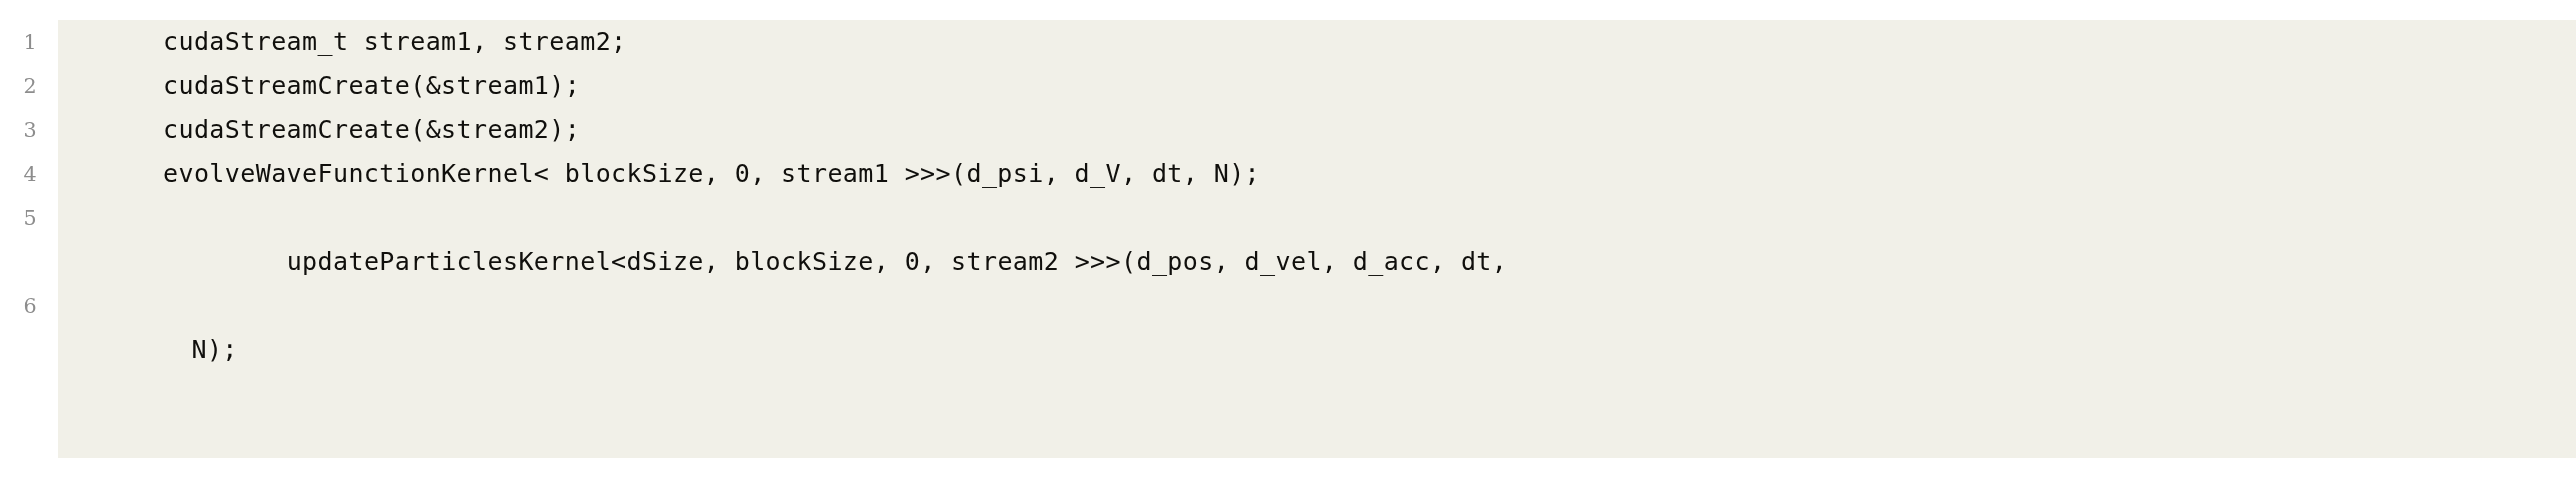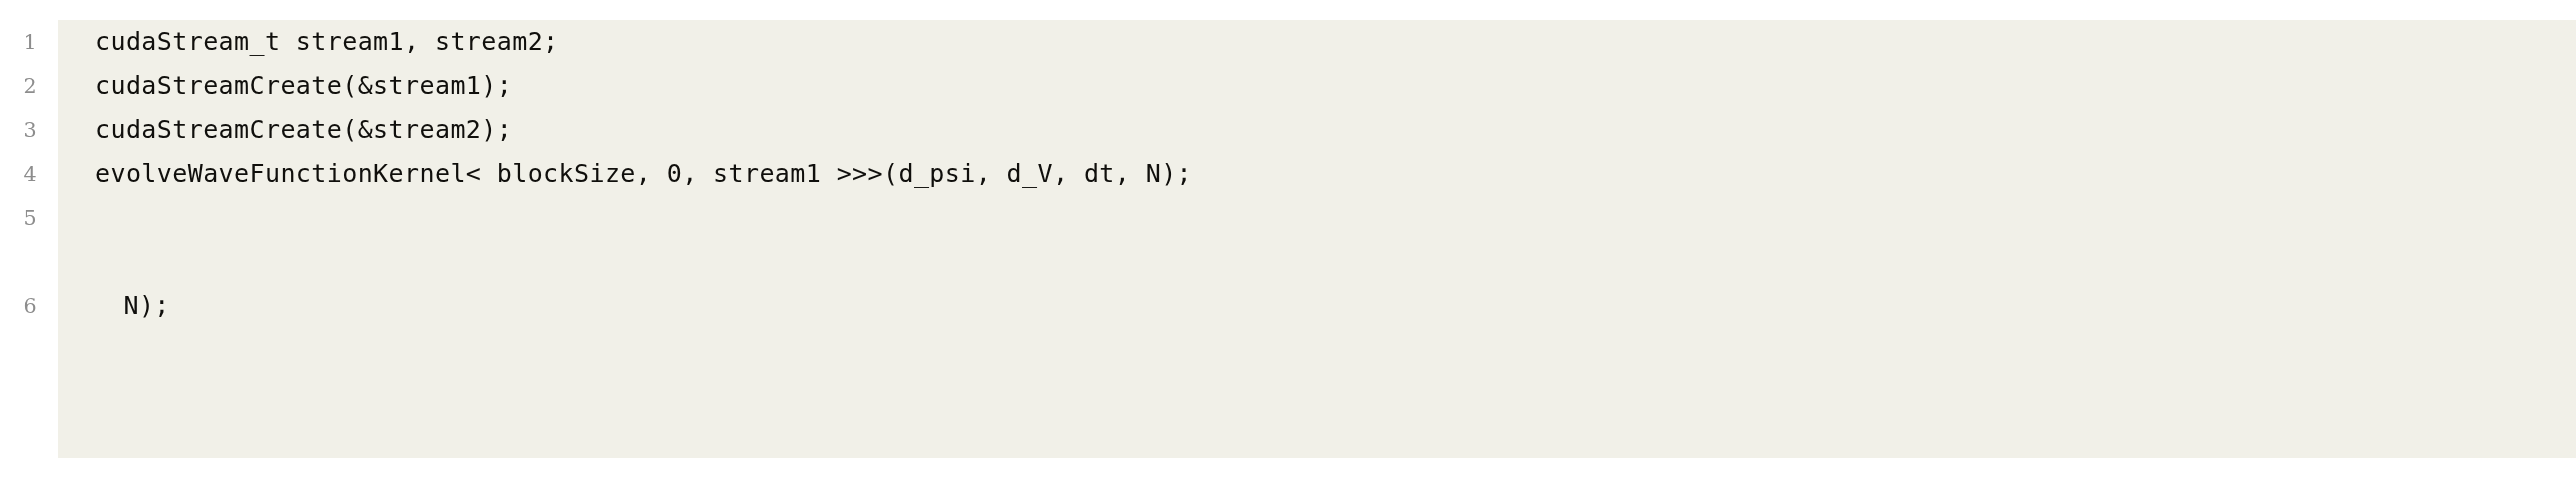--- a/index.html
+++ b/index.html
@@ -60,21 +60,21 @@
 
   .code-cell {
     flex: 1 1 auto;
     min-width: 0;
     font-family: "DejaVu Sans Mono", monospace;
     font-size: 25px;
     line-height: 44px;
     color: #100f0c;
     letter-spacing: 0.4px;
     white-space: pre;
-    padding-left: 37px;
+    padding-left: 105px;
     box-sizing: border-box;
   }
 
   
   .code-row.wrapped {
     height: 88px;
   }
   .code-row.wrapped .lineno {
     line-height: 44px;
   }
@@ -115,20 +115,21 @@
     </div>
 
     <div class="code-row">
       <div class="lineno">4</div>
       <div class="code-cell">evolveWaveFunctionKernel&lt; blockSize, 0, stream1 &gt;&gt;&gt;(d_psi, d_V, dt, N);</div>
     </div>
 
     <div class="code-row wrapped">
       <div class="lineno">5</div>
       <div class="code-cell">
+        <span>updateParticlesKernel&lt;dSize, blockSize, 0, stream2 &gt;&gt;&gt;(d_pos, d_vel, d_acc, dt,</span>
         <span class="cont-line"> N);</span>
       </div>
     </div>
 
     <div class="code-row empty">
       <div class="lineno">6</div>
       <div class="code-cell"></div>
     </div>
 
   </div>

